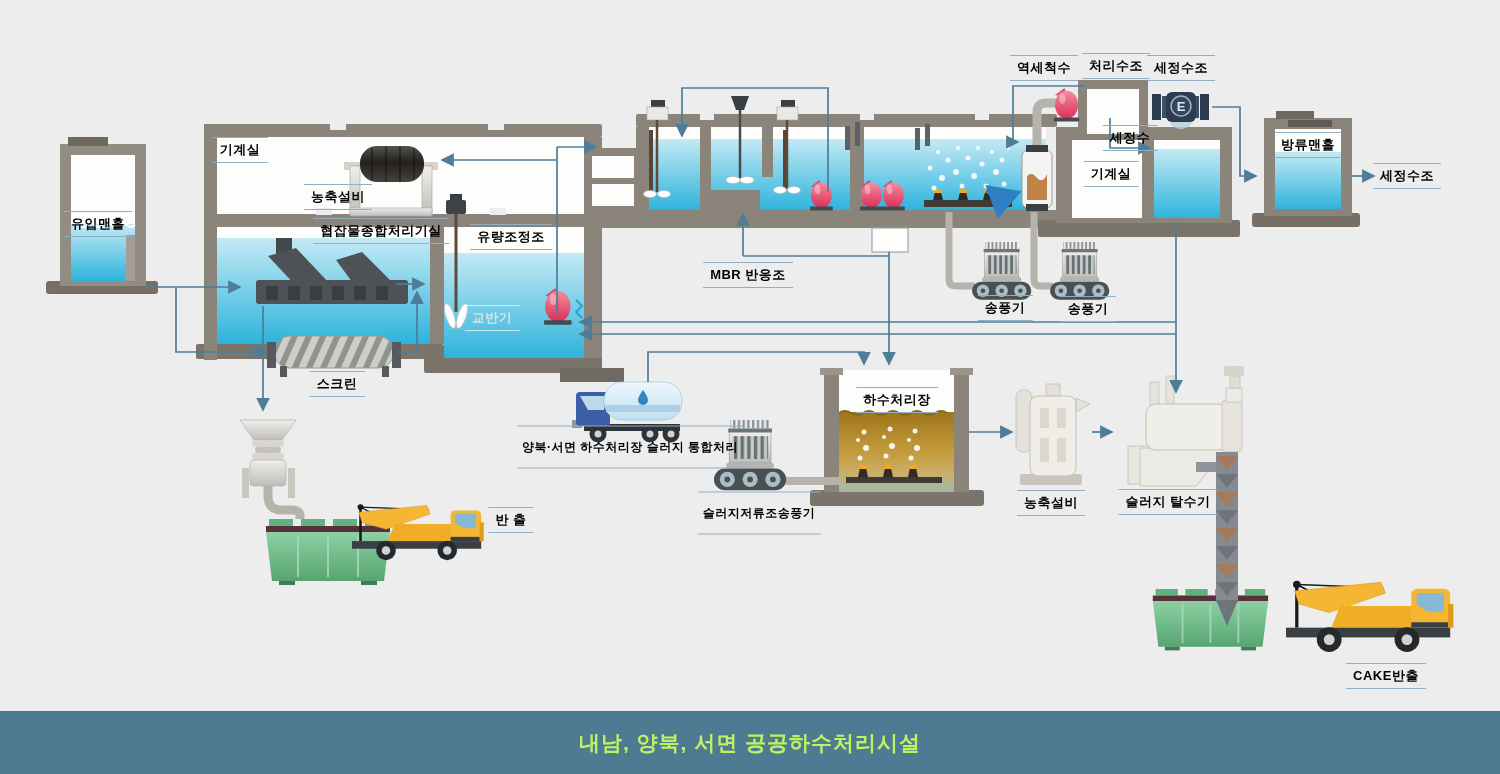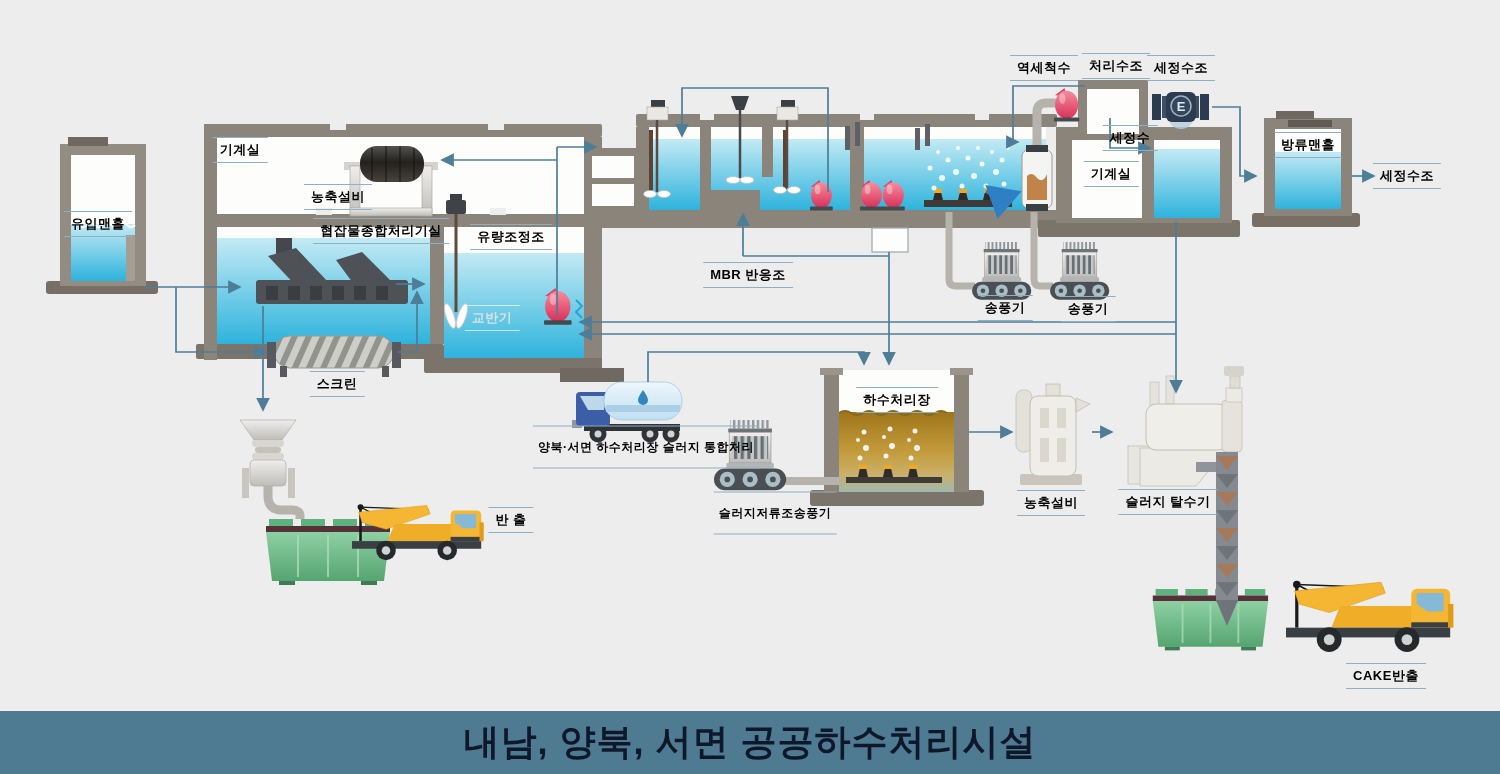--- a/index.html
+++ b/index.html
@@ -2,25 +2,25 @@
 <html><head>
 <meta charset="utf-8">
 <style>
   html,body{margin:0;padding:0;background:#d9dadb;}
   #stage{position:relative;width:1500px;height:774px;background:#ecedec;overflow:hidden;
          font-family:"Liberation Sans","DejaVu Sans",sans-serif;}
   #art{position:absolute;left:0;top:0;z-index:1;}
   .lbl{position:absolute;transform:translate(-50%,-50%);z-index:2;white-space:nowrap;
        color:#000000;font-size:13px;font-weight:bold;letter-spacing:0.5px;
        border-top:1px solid #8fb0c4;border-bottom:1px solid #8fb0c4;padding:3px 7px;}
-  .lbl.small{font-size:12px;padding:12px 5px;margin-left:16px;}
+  .lbl.small{font-size:12px;padding:12px 5px;}
   .lbl.light{color:#d7e2e4;border-color:rgba(255,255,255,.65);text-align:right;}
   #titlebar{position:absolute;left:0;right:0;top:711px;height:63px;z-index:3;
             background:#4e7b92;display:flex;align-items:center;justify-content:center;}
-  #titlebar .t{color:#0f172a;font-size:36px;font-weight:bold;letter-spacing:1px;}
+  #titlebar .t{color:#bef264;font-size:21px;font-weight:bold;letter-spacing:1px;}
 </style>
 </head>
 <body>
 
 <div id="stage">
 
 <svg id="art" width="1500" height="774" viewBox="0 0 1500 774">
 <defs>
   <marker id="arr" markerWidth="9" markerHeight="8" refX="7" refY="4" orient="auto">
     <path d="M0,0 L8,4 L0,8 Z" fill="#4e7d98"></path>

